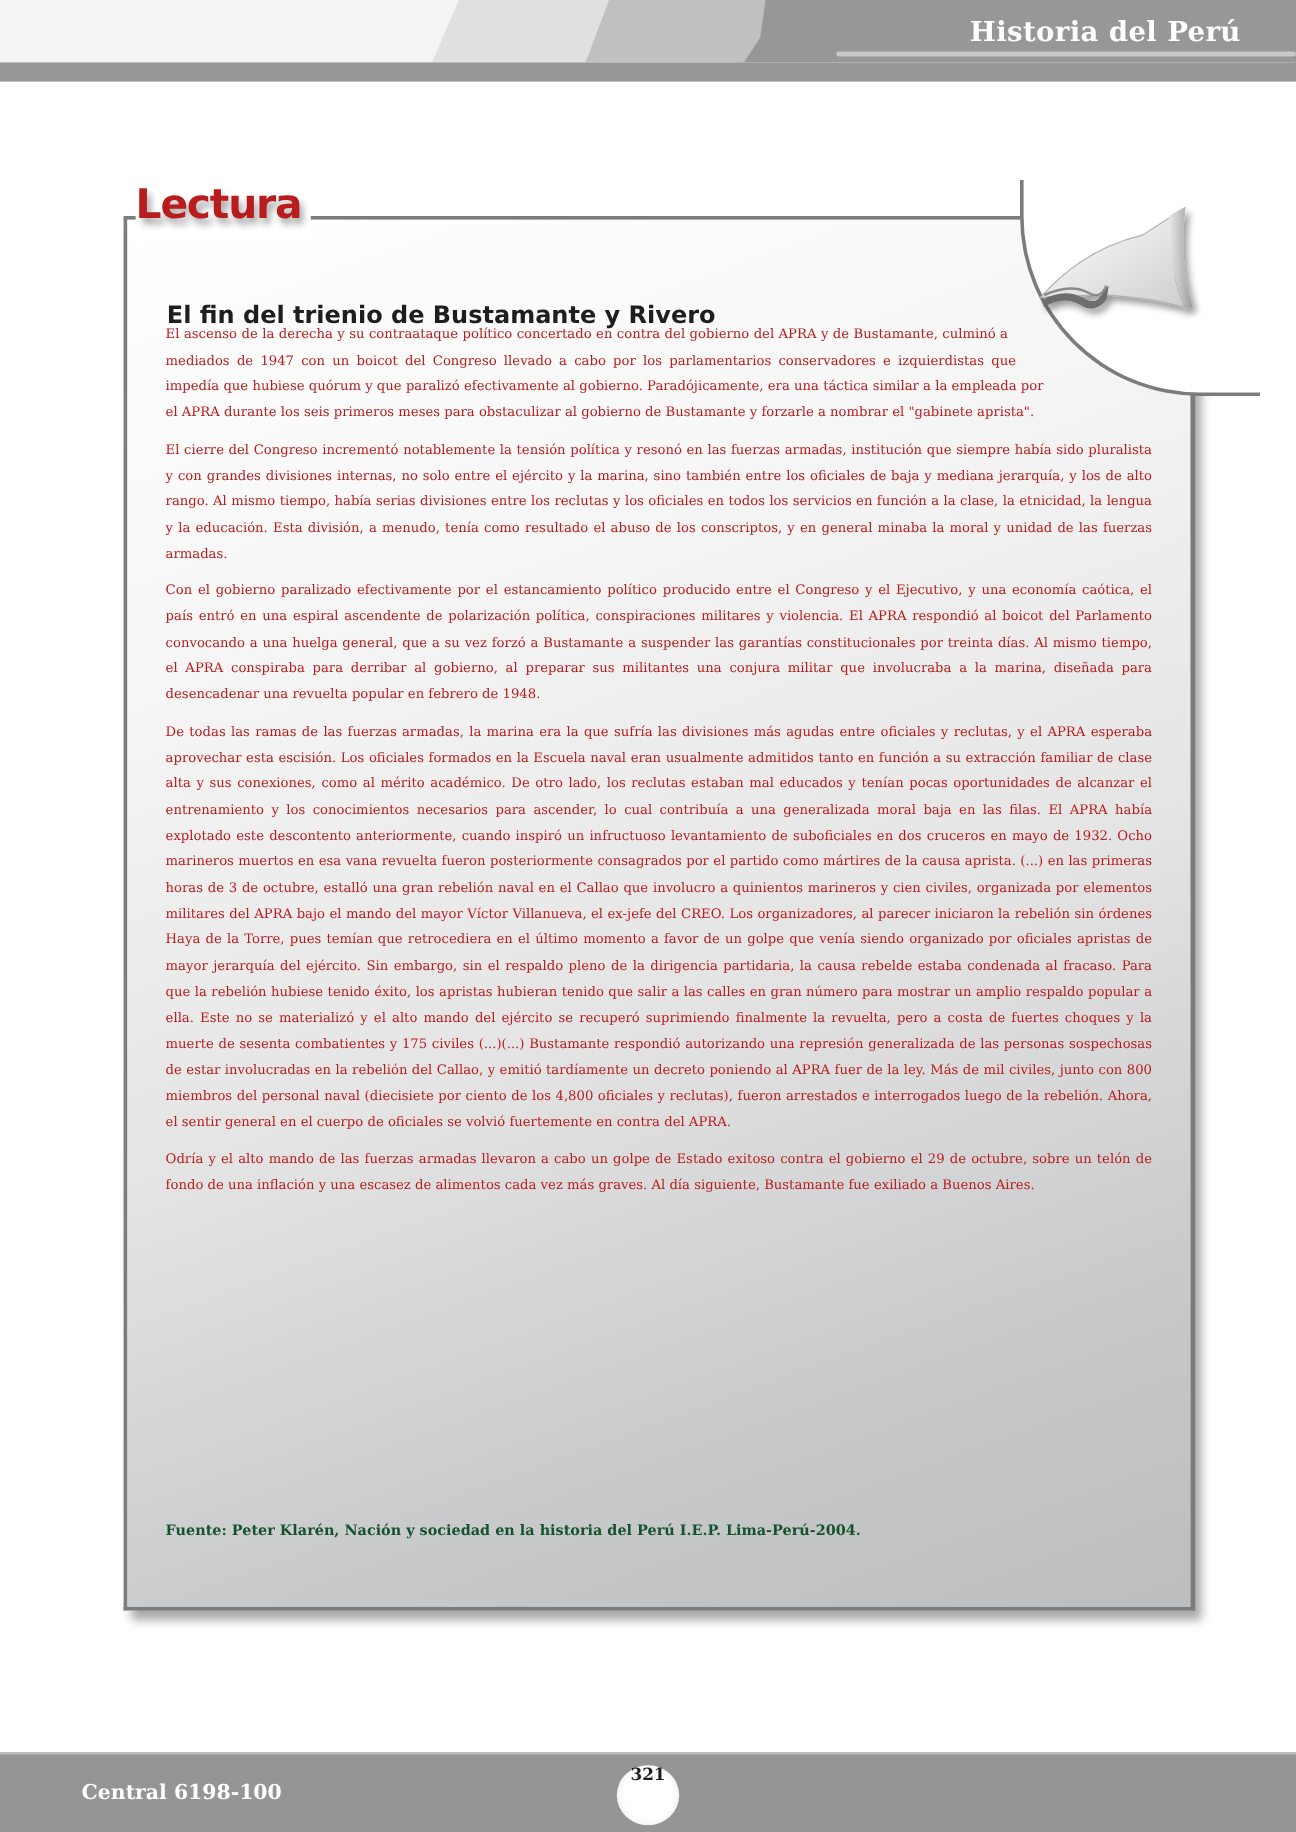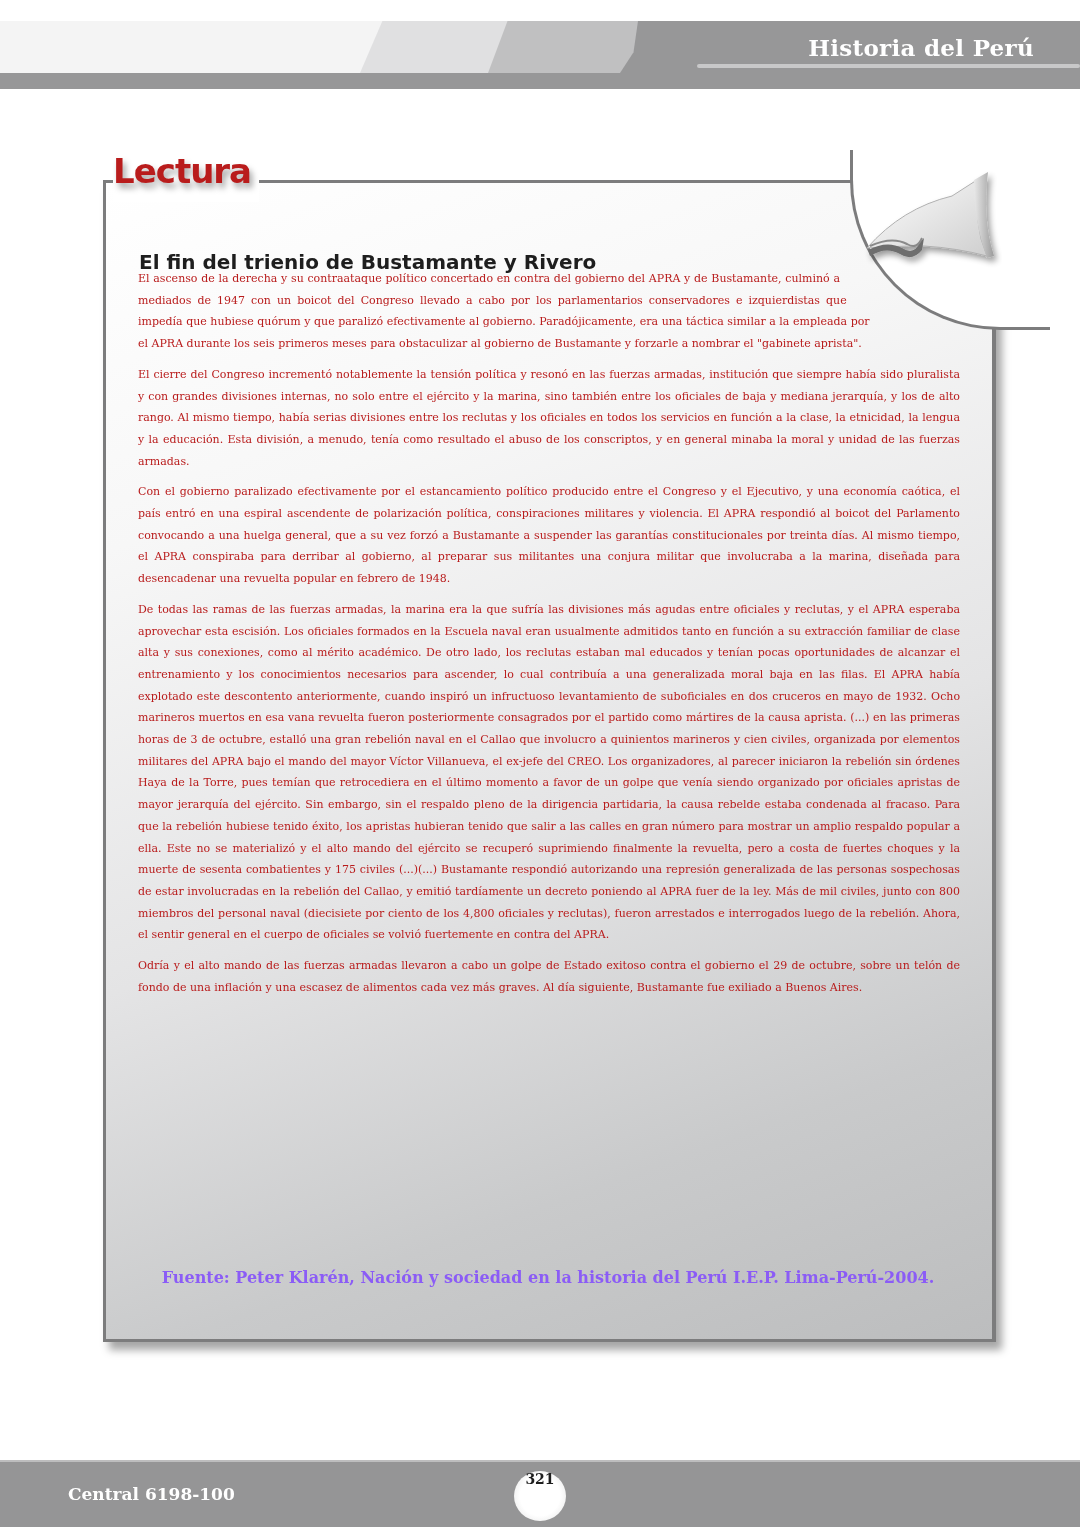--- a/index.html
+++ b/index.html
@@ -1,20 +1,20 @@
 <!DOCTYPE html>
 <html><head>
   <meta charset="utf-8">
   <style>
     * { box-sizing: border-box; margin: 0; padding: 0; }
     html, body { width: 1080px; height: 1527px; background: #ffffff; overflow: hidden; }
     body { position: relative; font-family: "DejaVu Serif", serif; color: #222; }
 
     
-    .header { position: absolute; left: 0; top: 0; width: 1080px; height: 68px; margin-top: 21px; }
+    .header { position: absolute; left: 0; top: 0; width: 1080px; height: 68px; }
     .hdr-bottom { position: absolute; left: 0; top: 52px; width: 1080px; height: 16px; background: #979798; }
     .hdr-seg1 { position: absolute; left: 0; top: 0; width: 400px; height: 52px; background: #f4f4f4; }
     .hdr-seg2 { position: absolute; left: 360px; top: 0; width: 160px; height: 52px; background: #e0e0e1;
                 clip-path: polygon(14% 0, 100% 0, 88% 100%, 0 100%); }
     .hdr-seg3 { position: absolute; left: 488px; top: 0; width: 150px; height: 52px; background: #c0c0c1;
                 clip-path: polygon(13% 0, 100% 0, 97% 60%, 88% 100%, 0 100%); border-bottom-right-radius: 18px; }
     .hdr-dark { position: absolute; left: 615px; top: 0; width: 465px; height: 52px; background: #979798; }
     .hdr-title { position: absolute; right: 46px; top: 13px; font-family: "DejaVu Serif", serif; font-weight: bold;
                  font-size: 23px; color: #ffffff; letter-spacing: 0.3px; }
     .hdr-line { position: absolute; left: 697px; top: 43px; width: 383px; height: 4px; background: #c8c8c9; border-radius: 2px; }
@@ -34,22 +34,22 @@
 
     
     .book { position: absolute; left: 862px; top: 168px; width: 140px; height: 110px; }
 
     .reading-title { position: absolute; left: 139px; top: 228px; font-family: "DejaVu Sans", sans-serif; font-weight: bold;
                      font-size: 20px; color: #1e1e1e; margin-top: 22px; }
 
     .text-area { position: absolute; left: 138px; top: 268px; width: 822px; font-family: "DejaVu Serif", serif;
                  font-size: 11px; line-height: 21.7px; color: #b91c1c; text-align: justify; }
     .para { margin-bottom: 9px; }
-    .source { position: absolute; left: 138px; top: 1268px; width: 820px; text-align: center;
-              font-family: "DejaVu Serif", serif; font-weight: bold; font-size: 16px; color: #8b5cf6; }
+    .source { position: absolute; left: 138px; top: 1268px; width: 820px; text-align: left;
+              font-family: "DejaVu Serif", serif; font-weight: bold; font-size: 12px; color: #14532d; }
 
     
     .footer { position: absolute; left: 0; top: 1460px; width: 1080px; height: 67px; background: #959596;
               border-top: 2px solid #bdbdbe; }
     .ftr-left { position: absolute; left: 68px; top: 22px; font-family: "DejaVu Serif", serif; font-weight: bold;
                 font-size: 17px; color: #ffffff; }
     .ftr-right { position: absolute; right: 46px; top: 17px; font-family: "DejaVu Serif", serif; font-weight: bold;
                  font-size: 24px; color: #ffffff; }
     .page-badge { position: absolute; left: 514px; top: 9px; width: 52px; height: 50px; border-radius: 50%;
                   background: radial-gradient(circle, #ffffff 55%, #eeeeee 80%, #d8d8d8 100%);

